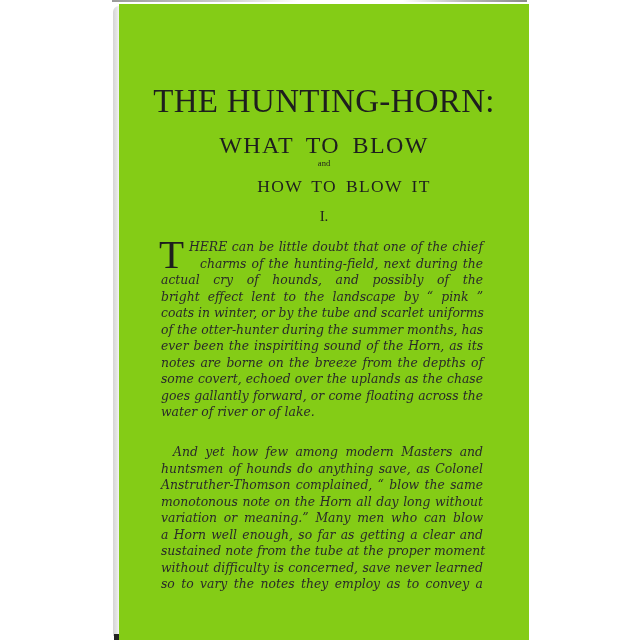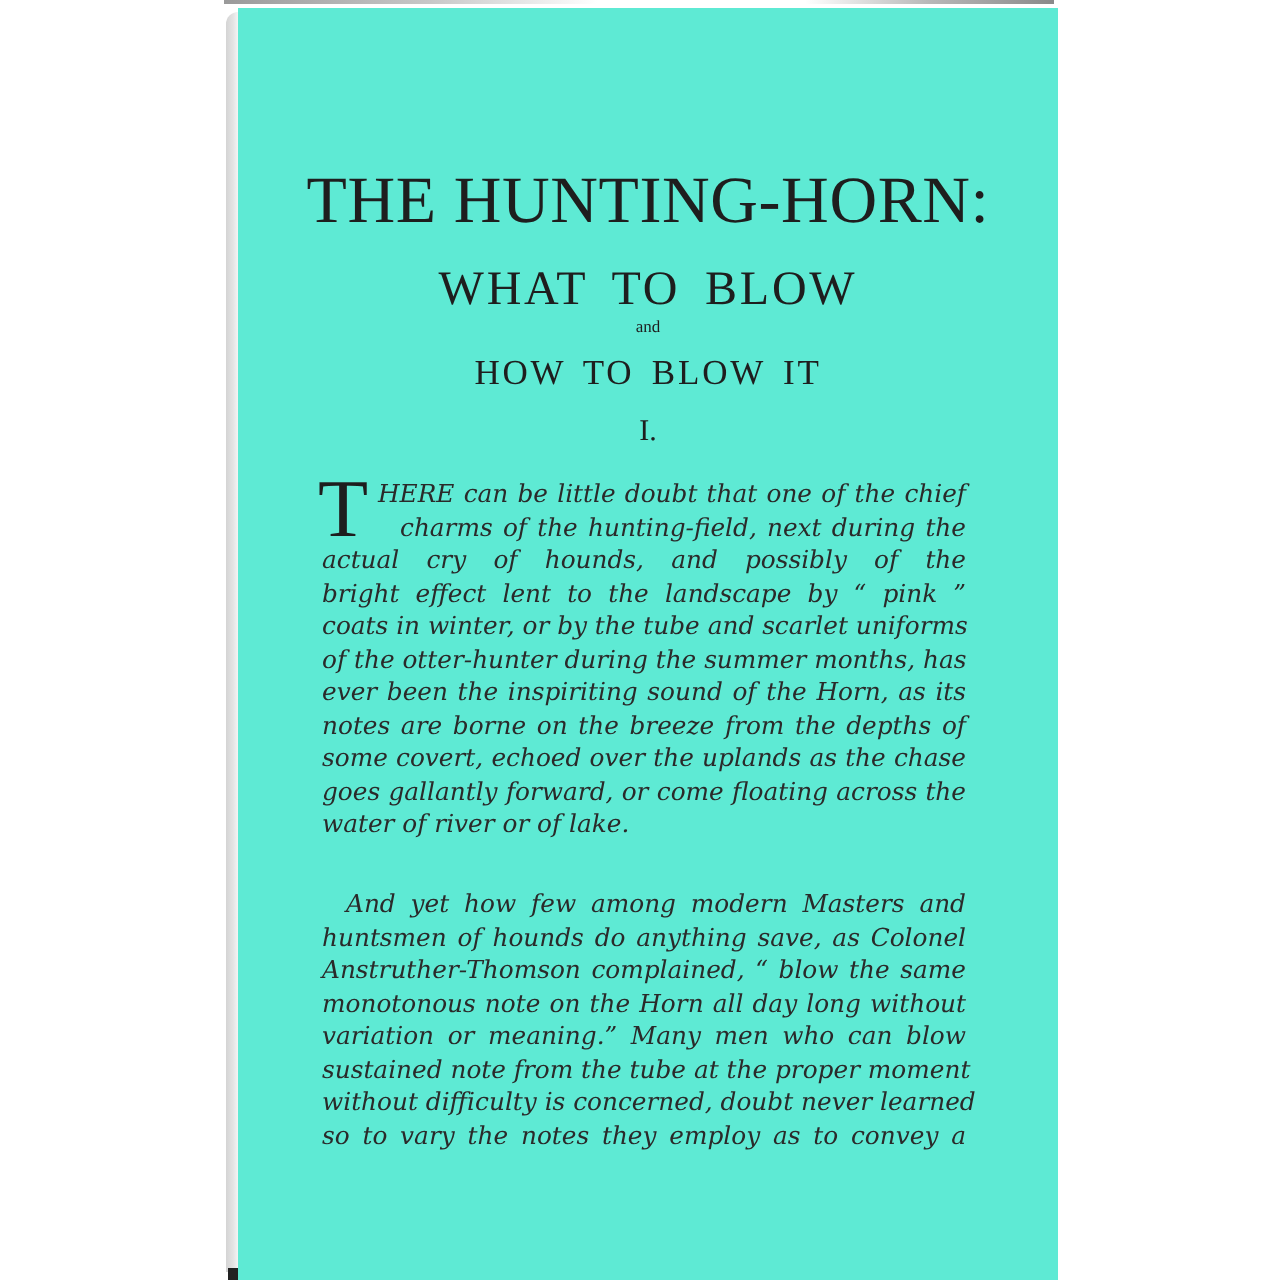--- a/index.html
+++ b/index.html
@@ -40,35 +40,35 @@
       width: 8px;
       height: 6px;
       background: #222;
     }
     .page {
       position: absolute;
       left: 119px;
       top: 4px;
       width: 410px;
       height: 636px;
-      background: #5eead4;
+      background: #84cc16;
     }
     .title {
       position: absolute;
       left: 0;
       width: 100%;
       text-align: center;
       font-family: "Liberation Serif", serif;
       color: #1e1e1e;
       white-space: nowrap;
     }
     .t-main { top: 79px; font-size: 33px; letter-spacing: 0.3px; }
     .t-what { top: 128px; font-size: 24px; letter-spacing: 1.4px; word-spacing: 5px; }
     .t-and  { top: 154px; font-size: 8.5px; }
-    .t-how  { top: 172px; font-size: 17.5px; letter-spacing: 1.4px; word-spacing: 3px; }
+    .t-how  { top: 172px; font-size: 17.5px; letter-spacing: 1.4px; word-spacing: 3px; margin-left: 20px; }
     .t-num  { top: 204px; font-size: 15px; }
 
     .body-text {
       position: absolute;
       left: 42px;
       width: 322px;
       font-family: "DejaVu Serif", serif;
       font-size: 12.4px;
       color: #2a2a2a;
     }
@@ -128,18 +128,19 @@
       <span class="line">goes gallantly forward, or come floating across the</span>
       <span class="line last">water of river or of lake.</span>
     </div>
 
     <div class="body-text p2">
       <span class="line indent-para">And yet how few among modern Masters and</span>
       <span class="line">huntsmen of hounds do anything save, as Colonel</span>
       <span class="line">Anstruther-Thomson complained, “ blow the same</span>
       <span class="line">monotonous note on the Horn all day long without</span>
       <span class="line">variation or meaning.”  Many men who can blow</span>
+      <span class="line">a Horn well enough, so far as getting a clear and</span>
       <span class="line">sustained note from the tube at the proper moment</span>
-      <span class="line">without difficulty is concerned, doubt never learned</span>
+      <span class="line">without difficulty is concerned, save never learned</span>
       <span class="line">so to vary the notes they employ as to convey a</span>
     </div>
   </div>
 </div>
 
 </body></html>

